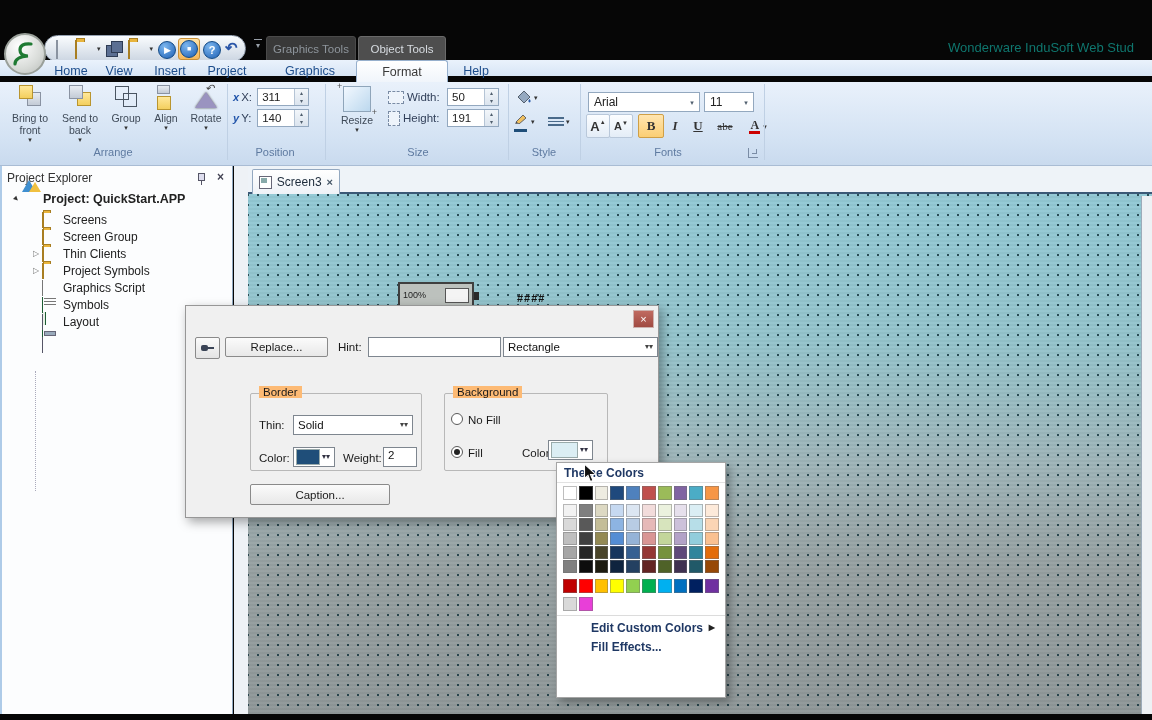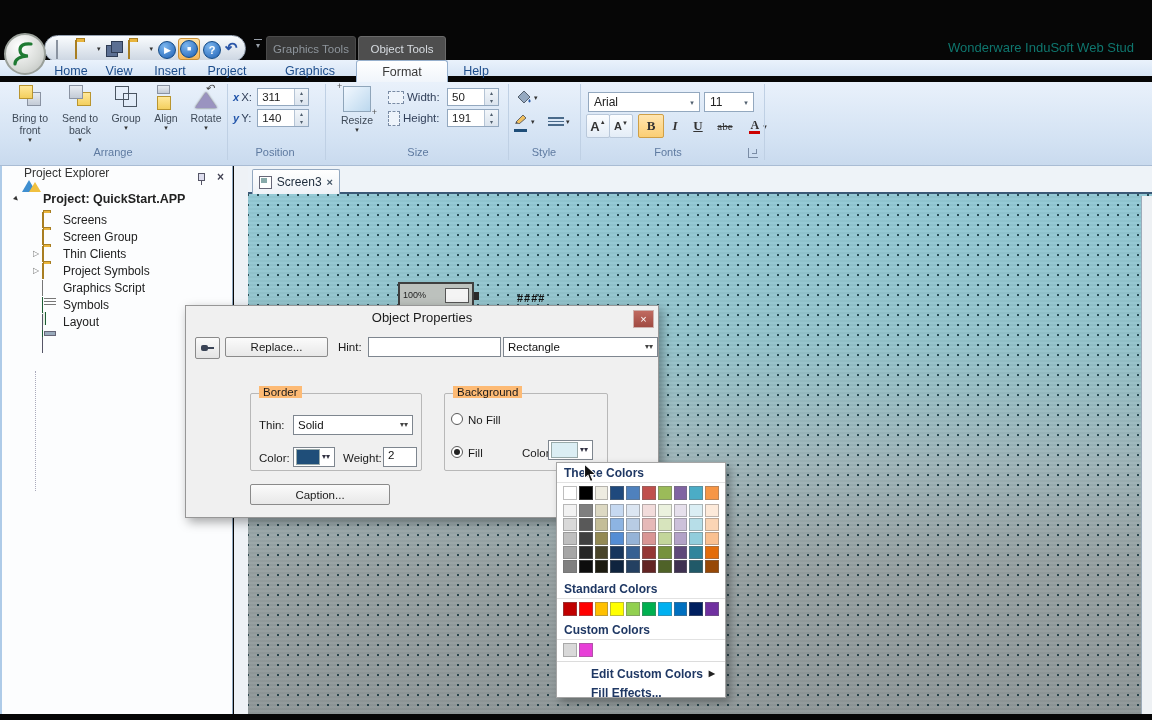--- a/index.html
+++ b/index.html
@@ -70,21 +70,21 @@
   .ic-wh{display:inline-block;width:14px;height:11px;border:1px dashed #7a8ca5;background:#eef4fb;margin-right:3px}
   .resize-ic{width:26px;height:24px;background:linear-gradient(135deg,#f2f8ff,#bcd8ee);border:1px solid #8fa5ba;margin-bottom:2px;position:relative}
   .resize-ic::before{content:"+";position:absolute;left:-7px;top:-6px;font-size:9px;color:#555}
   .resize-ic::after{content:"+";position:absolute;right:-7px;bottom:-6px;font-size:9px;color:#555}
   .stybtn{position:absolute;display:flex;align-items:center;gap:2px;height:22px}
   .lines-ic{display:inline-block;width:16px}
   .lines-ic span{display:block;height:2px;background:#4a6a8a;margin:2px 0}
   .colorbar{display:block;width:13px;height:3px;margin-top:1px}
   
   #explorer{position:absolute;left:0;top:166px;width:233px;height:548px;background:#fcfdfe;border-left:2px solid #aecbe8;border-right:1px solid #8fa8c0;box-sizing:border-box}
-  #exphdr{position:absolute;left:0;top:0;width:100%;height:24px;font-size:12px;color:#333;display:flex;padding-left:22px;box-sizing:border-box}
+  #exphdr{position:absolute;left:0;top:0;width:100%;height:24px;font-size:12px;color:#333;display:flex;align-items:center;padding-left:5px;box-sizing:border-box}
   .pinic{position:absolute;right:26px;top:7px;width:9px;height:12px}
   .pinic::before{content:"";position:absolute;left:1px;top:0;width:5px;height:6px;border:1px solid #556;background:#dde}
   .pinic::after{content:"";position:absolute;left:4px;top:8px;width:1px;height:4px;background:#556}
   .xg{font-size:12px;color:#445;line-height:1}
   .xg::after{content:"×";font-weight:bold}
   #expclose{position:absolute;right:8px;top:5px}
   .trow{position:absolute;height:17px;display:flex;align-items:center;font-size:12px;color:#222;white-space:nowrap}
   .trow.b{font-weight:bold;font-size:12.5px}
   .tarr{width:12px;font-size:8px;color:#333;text-align:center}
   .tarr.exp::after{content:"▾";display:inline-block;transform:rotate(-45deg)}
@@ -423,21 +423,20 @@
 <div id="canvscroll"></div>
 
 <div id="cwidget">
   <span>100%</span>
   <span class="wbox"></span>
 </div>
 <div id="cwnub"></div>
 <div id="chash">####</div>
 
 <div id="dlg">
-  <div id="dlgtitle">Object Properties</div>
   <div id="dlgclose"></div>
 
   <div id="pinbtn">
       <span class="plug"></span>
     </div>
   <div class="wbtn" style="left:39px;top:31px;width:103px;height:20px">Replace...</div>
   <div class="dlbl" style="left:152px;top:35px">Hint:</div>
   <div class="winput" style="left:182px;top:31px;width:133px;height:20px"></div>
   <div class="wselect" style="left:317px;top:31px;width:155px;height:20px">
     <span class="cv">Rectangle</span>
@@ -535,34 +534,32 @@
       <div class="sw" style="background: rgb(13, 13, 13);"></div>
       <div class="sw" style="background: rgb(29, 27, 16);"></div>
       <div class="sw" style="background: rgb(15, 36, 62);"></div>
       <div class="sw" style="background: rgb(36, 64, 97);"></div>
       <div class="sw" style="background: rgb(99, 36, 35);"></div>
       <div class="sw" style="background: rgb(79, 98, 40);"></div>
       <div class="sw" style="background: rgb(63, 49, 81);"></div>
       <div class="sw" style="background: rgb(33, 89, 104);"></div>
       <div class="sw" style="background: rgb(151, 72, 6);"></div>
     </div>
-  <div class="phead">Standard Colors</div>
   <div class="prow">
       <div class="sw" style="background: rgb(192, 0, 0);"></div>
       <div class="sw" style="background: rgb(255, 0, 0);"></div>
       <div class="sw" style="background: rgb(255, 192, 0);"></div>
       <div class="sw" style="background: rgb(255, 255, 0);"></div>
       <div class="sw" style="background: rgb(146, 208, 80);"></div>
       <div class="sw" style="background: rgb(0, 176, 80);"></div>
       <div class="sw" style="background: rgb(0, 176, 240);"></div>
       <div class="sw" style="background: rgb(0, 112, 192);"></div>
       <div class="sw" style="background: rgb(0, 32, 96);"></div>
       <div class="sw" style="background: rgb(112, 48, 160);"></div>
     </div>
-  <div class="phead">Custom Colors</div>
   <div class="prow short">
       <div class="sw" style="background: rgb(217, 217, 217);"></div>
       <div class="sw" style="background: rgb(232, 63, 216);"></div>
     </div>
   <div class="psep"></div>
   <div class="pitem">
     <span>Edit Custom Colors</span>
     <span class="parrow"></span>
   </div>
   <div class="pitem">

